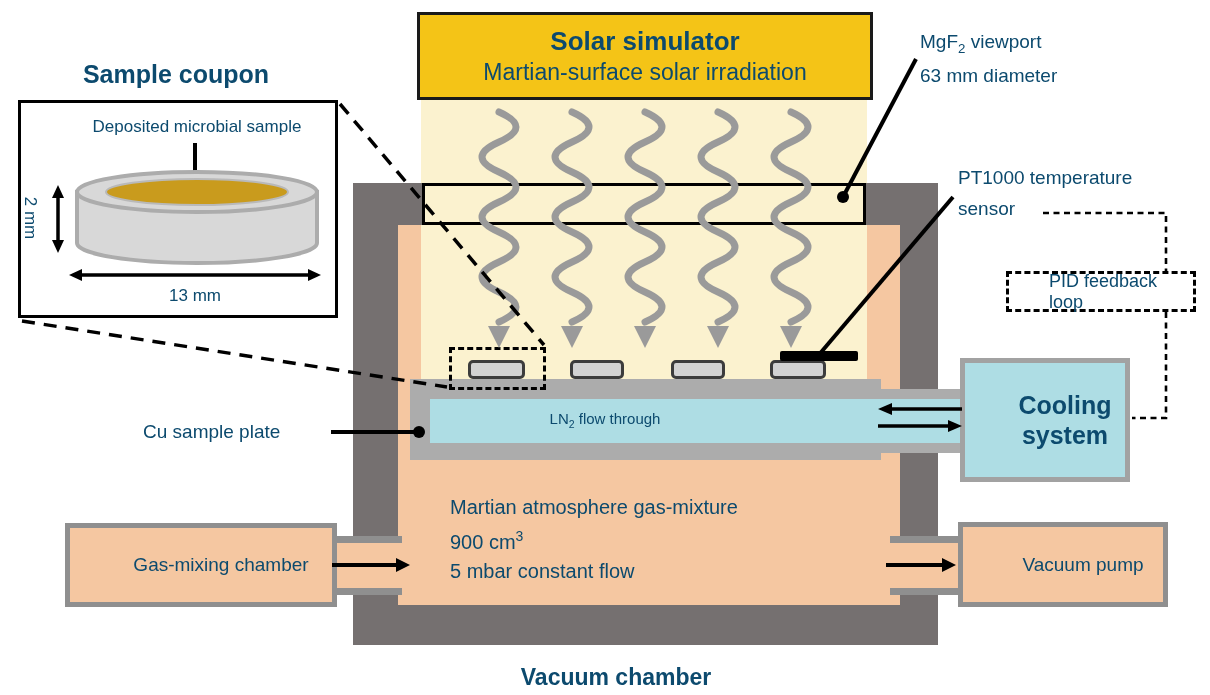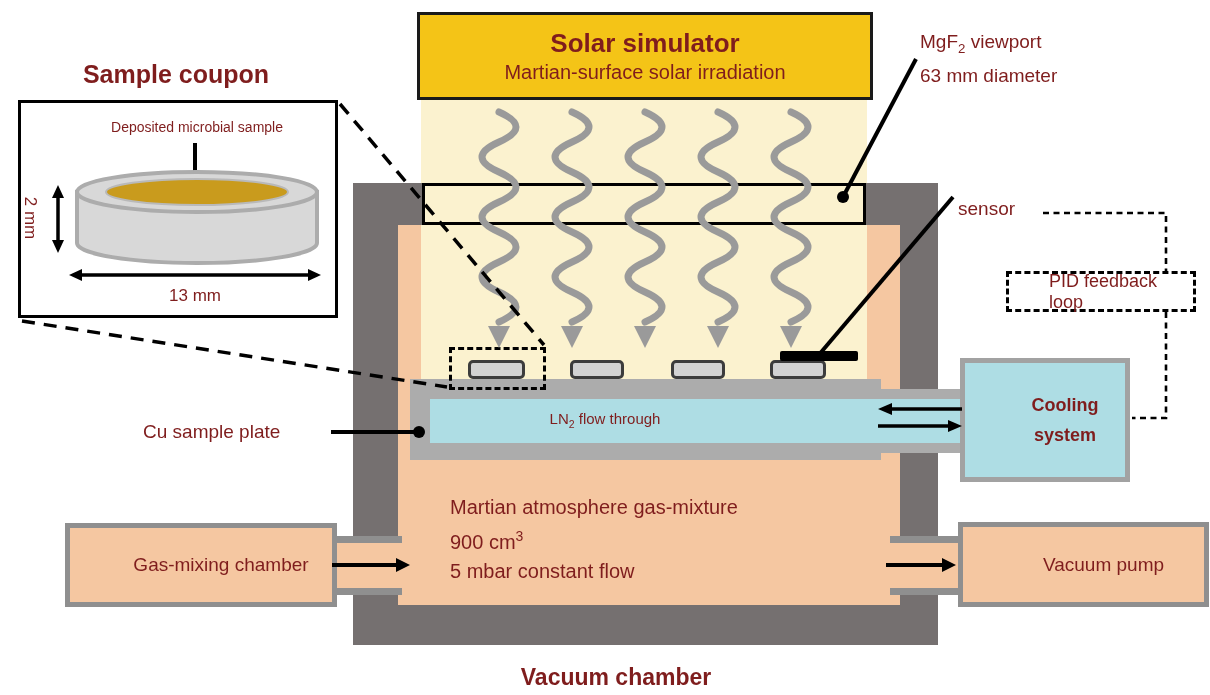--- a/index.html
+++ b/index.html
@@ -1,56 +1,56 @@
 <!DOCTYPE html>
 <html><head>
 <meta charset="utf-8">
 <style>
   html,body{margin:0;padding:0;background:#ffffff;}
   #canvas{
     position:relative;width:1210px;height:695px;background:#ffffff;overflow:hidden;
-    font-family:"Liberation Sans","DejaVu Sans",sans-serif;color:#7f1d1d;
+    font-family:"Liberation Sans","DejaVu Sans",sans-serif;color:#0c4a6e;
   }
   .abs{position:absolute;}
   
   .beam{left:421px;top:100px;width:446px;height:280px;background:#FBF2CF;}
   .wall{background:#757070;}
   .wall-top{left:353px;top:183px;width:585px;height:42px;}
   .wall-left{left:353px;top:183px;width:45px;height:462px;}
   .wall-right{left:898px;top:183px;width:40px;height:462px;}
   .wall-bottom{left:353px;top:605px;width:585px;height:40px;}
   .interior{left:398px;top:225px;width:502px;height:380px;background:#F5C7A1;}
   .beam-inner{left:421px;top:225px;width:446px;height:155px;background:#FBF2CF;}
   .viewport{left:422px;top:183px;width:444px;height:42px;background:#FBF2CF;border:3px solid #000;box-sizing:border-box;}
   .solarbox{left:417px;top:12px;width:456px;height:88px;background:#F4C417;border:3px solid #1a1a1a;box-sizing:border-box;
             display:flex;flex-direction:column;align-items:center;justify-content:center;gap:2px;}
   .solar-title{font-size:26px;font-weight:bold;}
-  .solar-sub{font-size:20px;}
+  .solar-sub{font-size:23px;}
   .plate{left:410px;top:379px;width:471px;height:81px;background:#ACACAC;}
   .flange{background:#ACACAC;}
   .ln2bar{left:430px;top:399px;width:530px;height:44px;background:#AEDDE4;}
   .coupon{top:360px;height:19px;background:#D2D2D2;border:3px solid #3C3C3C;border-radius:5px;box-sizing:border-box;}
   .dashedrect{left:449px;top:347px;width:97px;height:43px;border:3px dashed #000;box-sizing:border-box;}
   .sensor-chip{left:780px;top:351px;width:38px;height:10px;background:#000;border-radius:2px;}
   .coolbox{left:960px;top:358px;width:170px;height:124px;background:#AEDDE4;border:5px solid #A2A2A2;box-sizing:border-box;
            display:flex;flex-direction:column;align-items:center;justify-content:center;}
-  .cool-line{font-size:18px;font-weight:bold;line-height:30px;}
+  .cool-line{font-size:25px;font-weight:bold;line-height:30px;}
   .pidbox{left:1006px;top:271px;width:190px;height:41px;border:3px dashed #000;box-sizing:border-box;
           display:flex;align-items:center;justify-content:center;font-size:18px;}
   .iobox{background:#F5C7A1;border:5px solid #8F8F8F;box-sizing:border-box;display:flex;align-items:center;justify-content:center;font-size:19px;}
   .gasbox{left:65px;top:523px;width:272px;height:84px;}
-  .pumpbox{left:958px;top:522px;width:251px;height:85px;}
+  .pumpbox{left:958px;top:522px;width:210px;height:85px;}
   .pipe{background:#F5C7A1;}
   .pipewall{background:#8F8F8F;}
   .insetbox{left:18px;top:100px;width:320px;height:218px;background:#fff;border:3px solid #000;box-sizing:border-box;}
   
   .txt{position:absolute;white-space:nowrap;}
   .center{transform:translate(-50%,-50%);}
   .inset-title{left:176px;top:74px;font-size:25px;font-weight:bold;}
-  .dep-label{left:197px;top:127px;font-size:14px;}
+  .dep-label{left:197px;top:127px;font-size:17px;}
   .dim-h{left:30px;top:218px;font-size:17px;transform:translate(-50%,-50%) rotate(90deg);}
   .dim-d{left:195px;top:296px;font-size:17px;}
   .mgf2{left:920px;top:28px;font-size:19px;line-height:27px;white-space:nowrap;}
   .pt1000{left:958px;top:162px;font-size:19px;line-height:31px;white-space:nowrap;}
   .ln2txt{left:605px;top:420px;font-size:15px;}
   .cuplate{left:143px;top:432px;font-size:19px;transform:translateY(-50%);}
   .atm{left:450px;top:493px;font-size:20px;line-height:29px;white-space:nowrap;}
   .chamber-label{left:616px;top:677px;font-size:23px;font-weight:bold;}
   sub.s{font-size:70%;}
   sup.s{font-size:70%;}
@@ -190,21 +190,21 @@
   <div class="txt text dim-h">2 mm</div>
   <div class="txt text center dim-d">13 mm</div>
 
   <div class="txt text mgf2">
     <span>MgF</span><sub class="s">2</sub><span> viewport</span>
     <br>
     <span>63 mm diameter</span>
   </div>
 
   <div class="txt text pt1000">
-    <br>
+    <span>PT1000 temperature</span><br>
     <span>sensor</span>
   </div>
 
   <div class="txt text center ln2txt">
     <span>LN</span><sub class="s">2</sub><span> flow through</span>
   </div>
 
   <div class="txt text cuplate">Cu sample plate</div>
 
   <div class="txt text atm">

